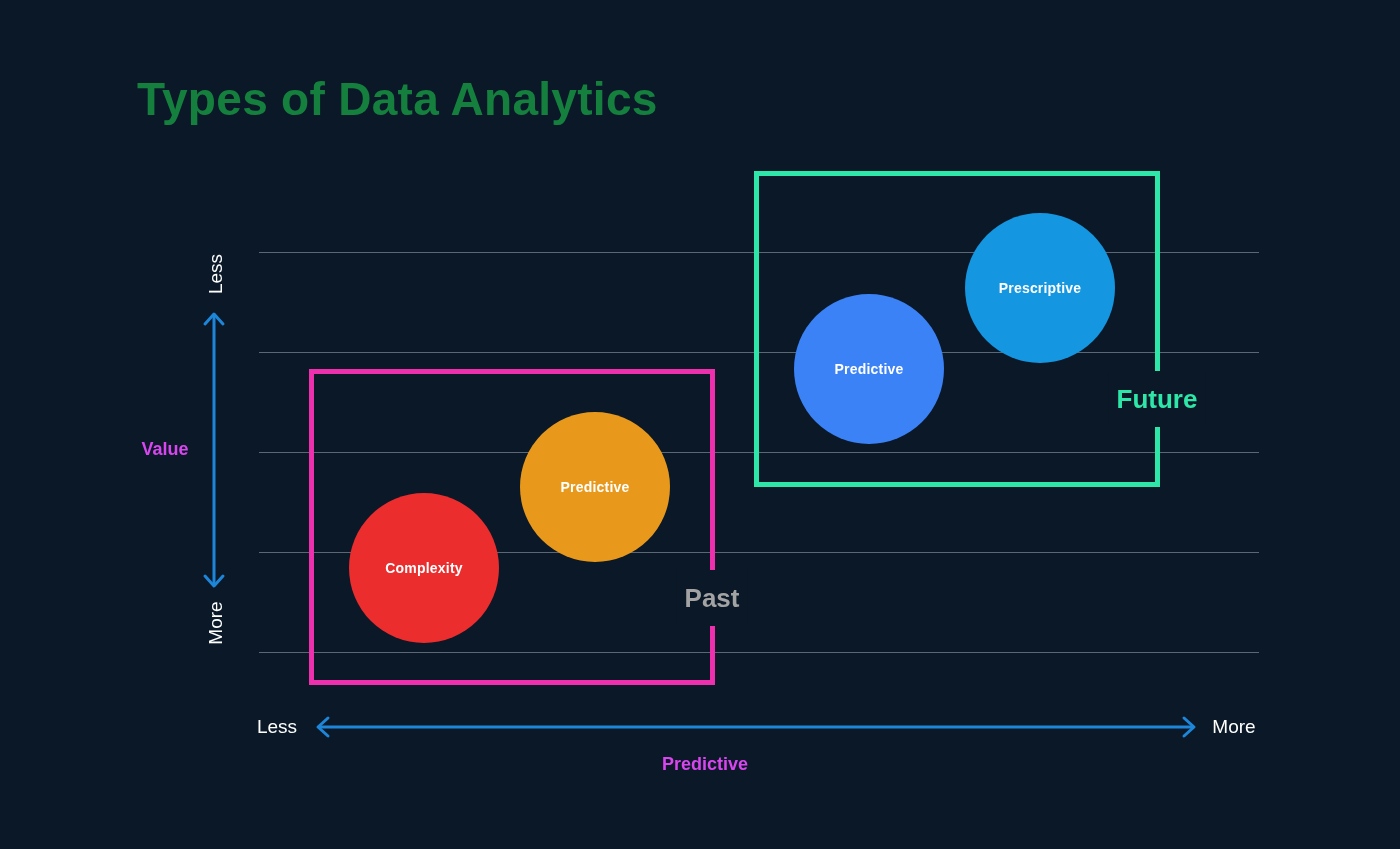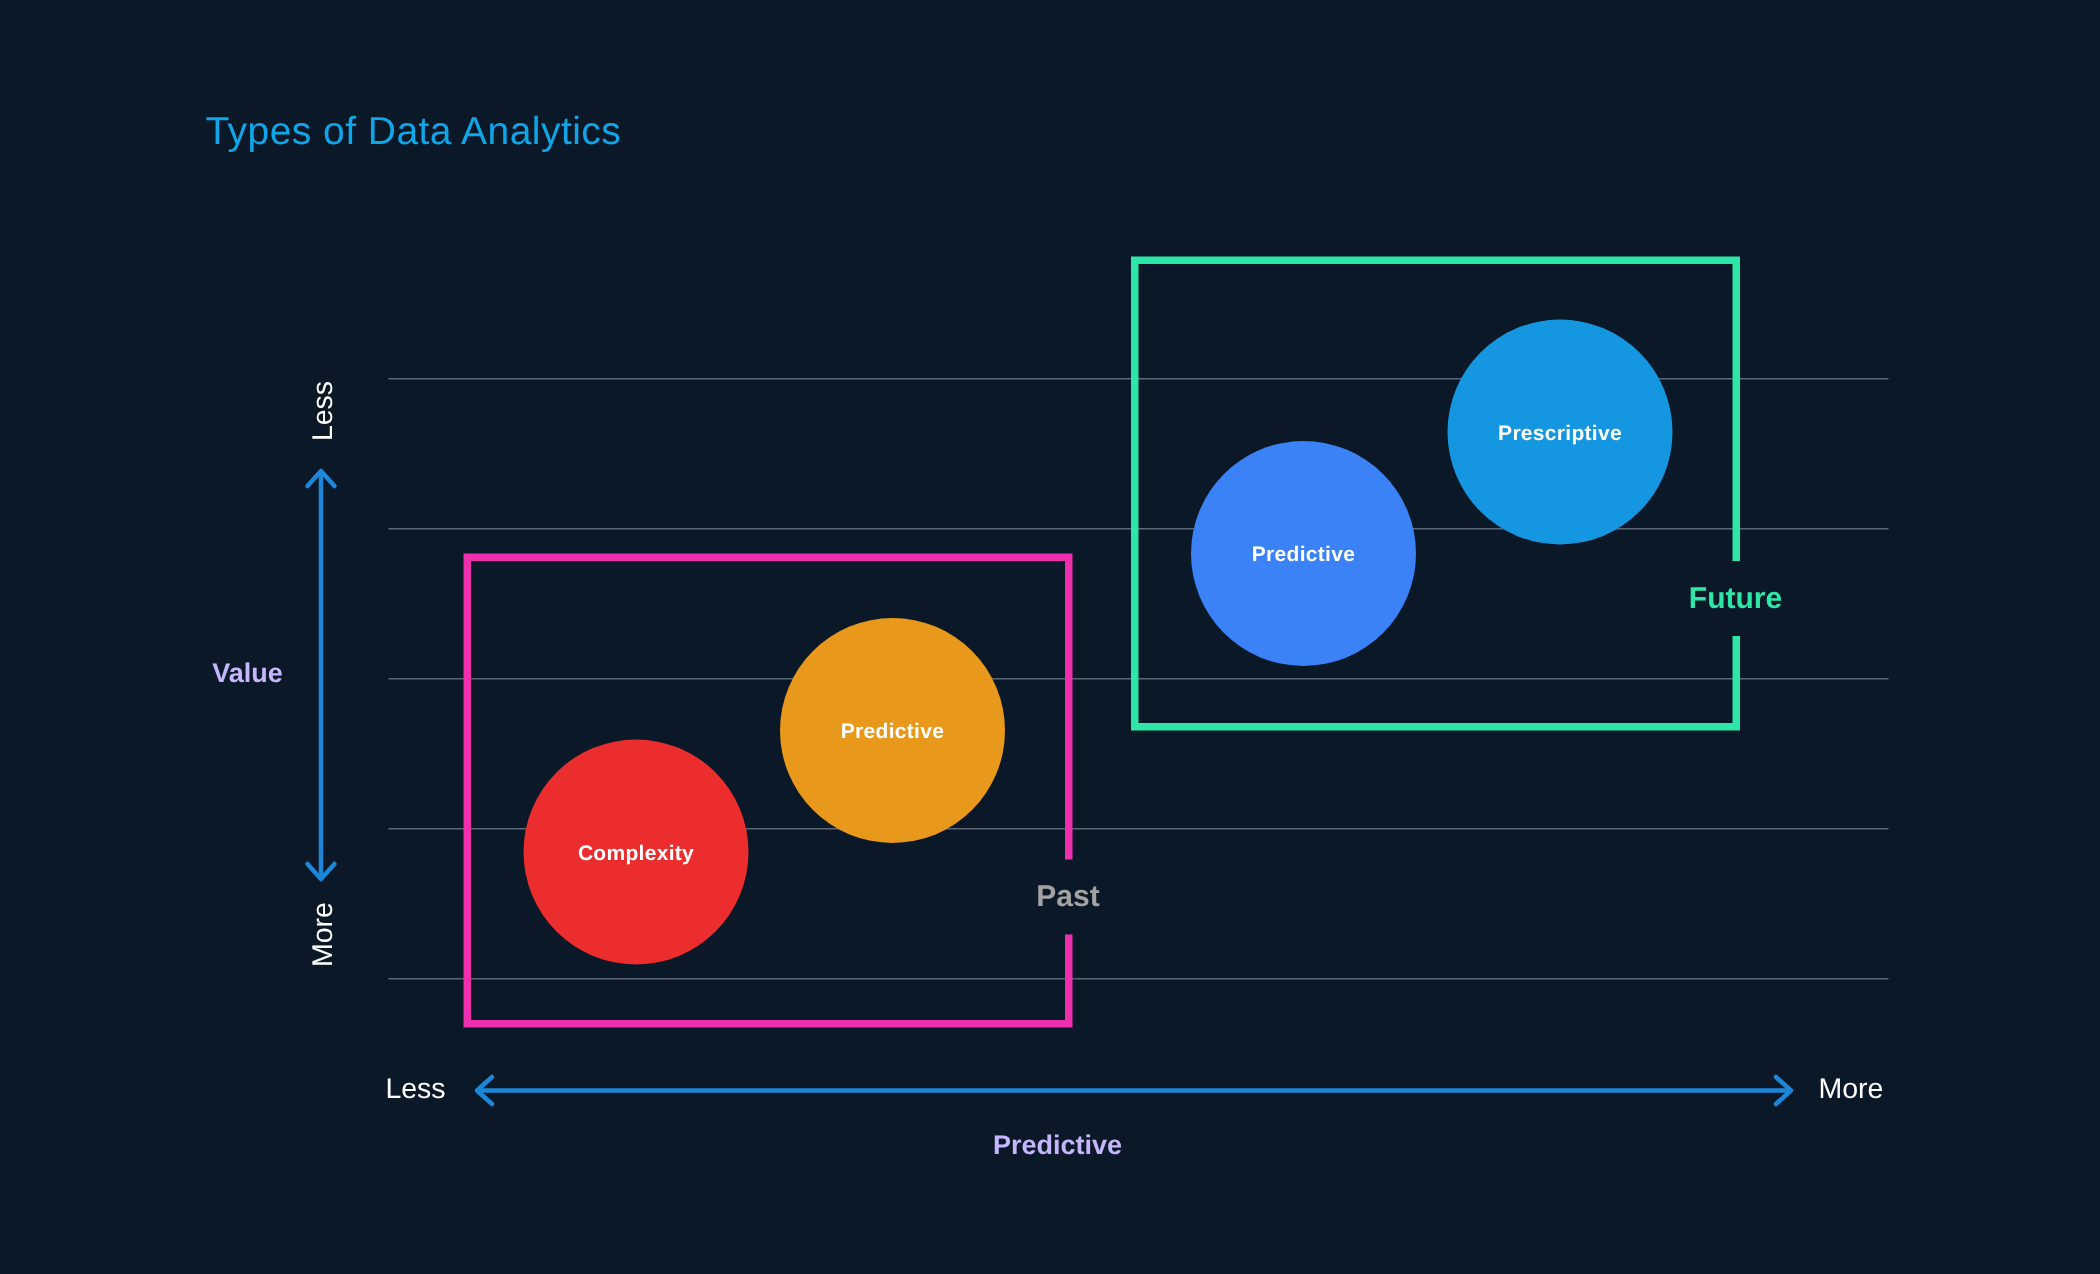--- a/index.html
+++ b/index.html
@@ -9,40 +9,40 @@
     font-family: "Liberation Sans", "DejaVu Sans", sans-serif;
     overflow: hidden;
   }
   #canvas {
     position: relative;
     width: 1400px; height: 849px;
     background: var(--bg, #0a1828);
   }
   .title {
     position: absolute; left: 137px; top: 72px;
-    font-size: 26px; font-weight: 400; color: #0ea5e9;
+    font-size: 46px; font-weight: 700; color: #15803d;
     letter-spacing: 0.3px;
   }
   .gridline {
     position: absolute; left: 259px; width: 1000px; height: 1px;
     background: var(--grid, #78828f);
     opacity: 0.75;
     z-index: 1;
   }
   .group-box {
     position: absolute; box-sizing: border-box;
     border: 5px solid #fff;
     z-index: 2;
     background: transparent;
   }
   #past-box   { left: 309px; top: 369px; width: 406px; height: 316px; }
   #future-box { left: 754px; top: 171px; width: 406px; height: 316px; }
   .group-label {
     position: absolute; transform: translate(-50%, -50%);
-    font-size: 20px; font-weight: 700; line-height: 1;
+    font-size: 26px; font-weight: 700; line-height: 1;
     background: var(--bg, #0a1828);
     padding: 15px 8px;
     z-index: 4;
     white-space: nowrap;
   }
   #past-label   { left: 712px;  top: 598px; }
   #future-label { left: 1157px; top: 399px; }
   .bubble {
     position: absolute; width: 150px; height: 150px; border-radius: 50%;
     display: flex; align-items: center; justify-content: center;
@@ -50,21 +50,21 @@
     z-index: 3; letter-spacing: 0.2px;
   }
   .axis-endpoint {
     position: absolute; transform: translate(-50%, -50%);
     color: #ffffff; font-size: 19px; font-weight: 400;
     white-space: nowrap; z-index: 2;
   }
   .axis-endpoint.vertical { transform: translate(-50%, -50%) rotate(-90deg); }
   .axis-title {
     position: absolute; transform: translate(-50%, -50%);
-    color: #c4b5fd; font-size: 18px; font-weight: 700;
+    color: #d946ef; font-size: 18px; font-weight: 700;
     white-space: nowrap; z-index: 2;
   }
   #y-axis-top    { left: 216px; top: 274px; }
   #y-axis-bottom { left: 216px; top: 623px; }
   #y-axis-title  { left: 165px; top: 449px; }
   #x-axis-left   { left: 277px;  top: 727px; }
   #x-axis-right  { left: 1234px; top: 727px; }
   #x-axis-title  { left: 705px;  top: 764px; }
   .arrow-svg { position: absolute; z-index: 2; }
   #value-arrow      { left: 199px; top: 302px; }

